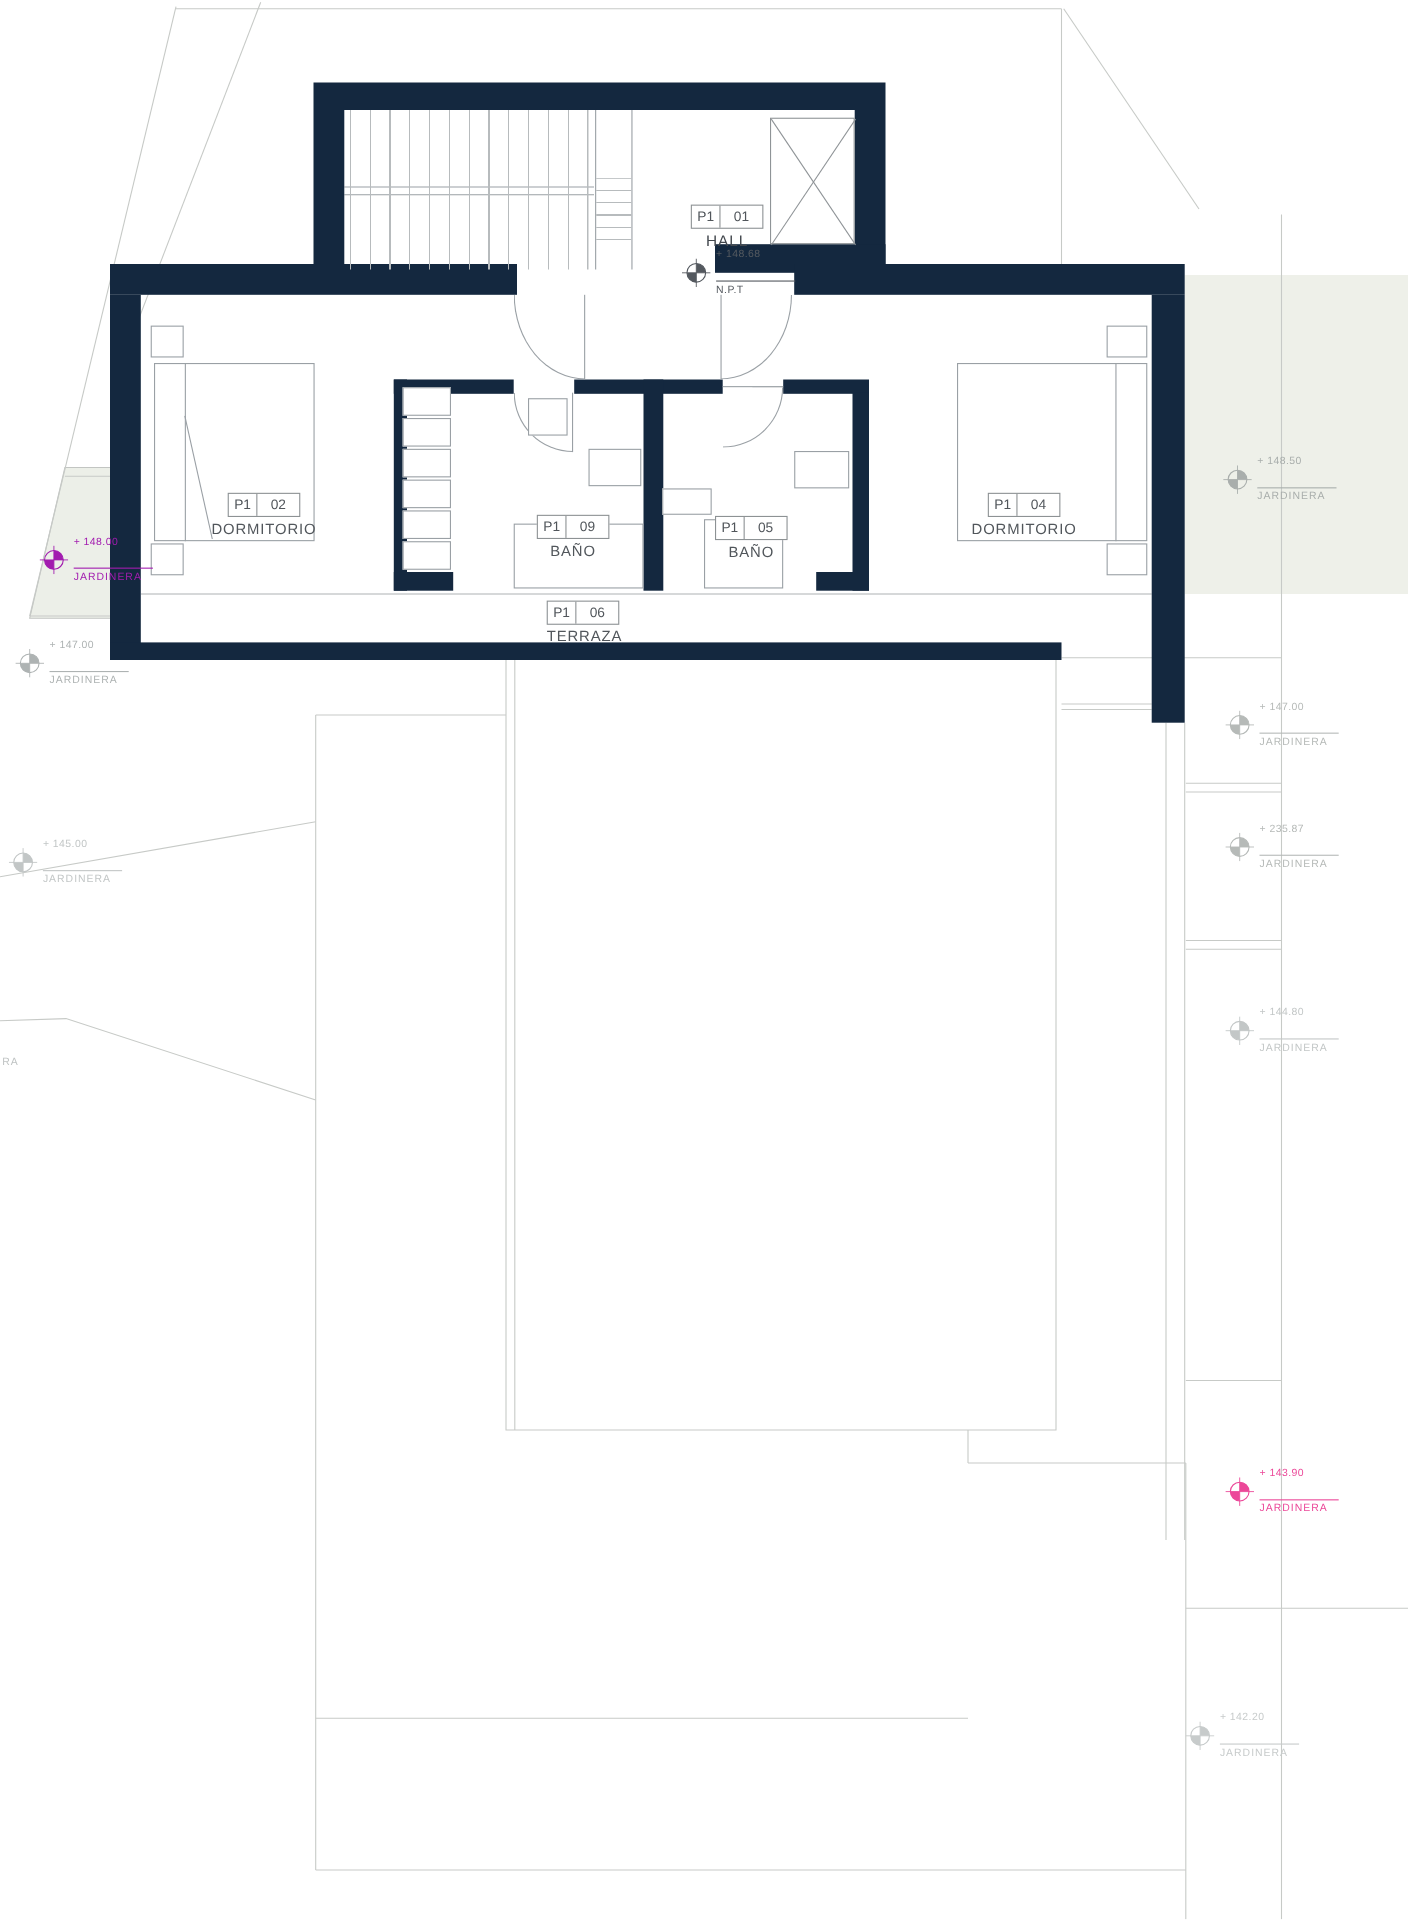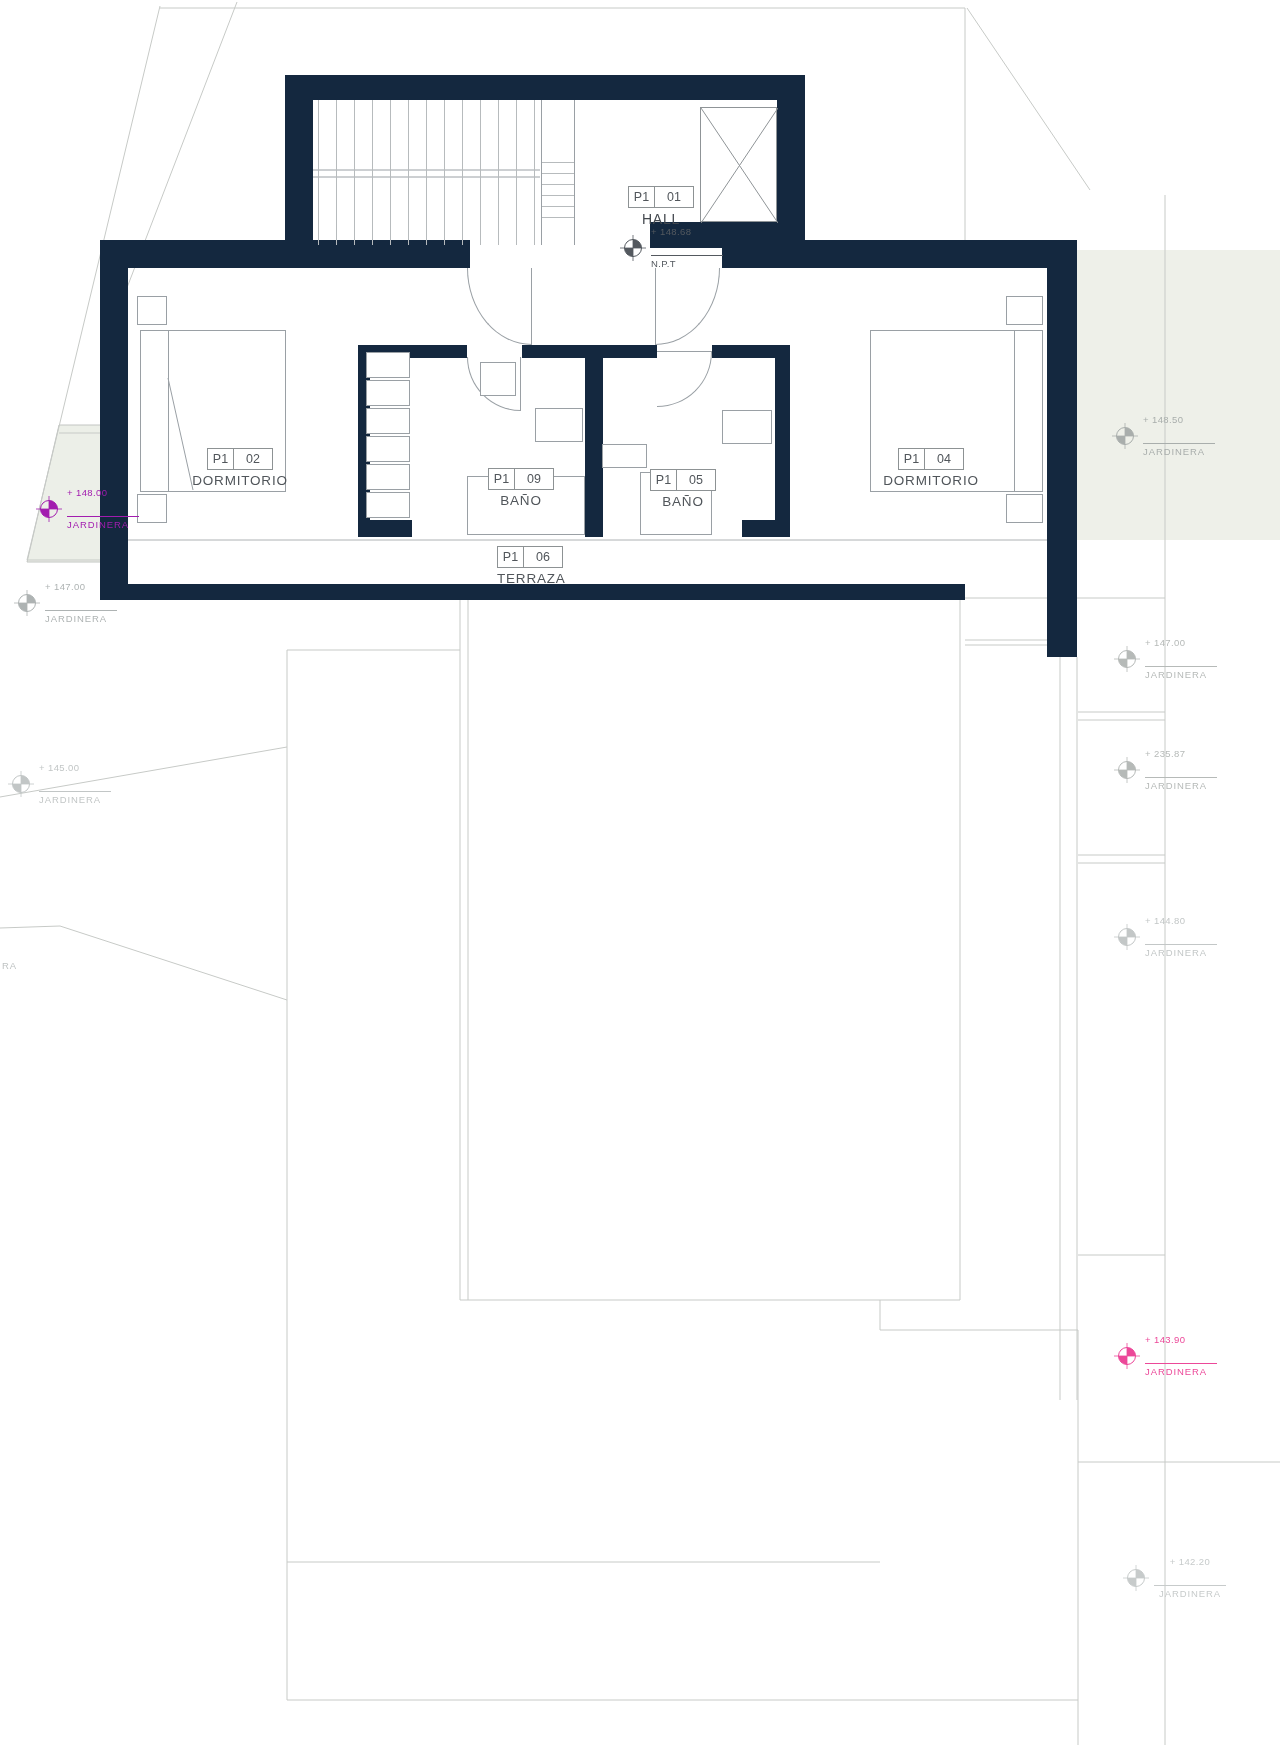--- a/index.html
+++ b/index.html
@@ -312,21 +312,21 @@
           <line x1="13" y1="0" x2="13" y2="26" stroke="currentColor" stroke-width="0.8"></line>
           <circle cx="13" cy="13" r="8.5" fill="none" stroke="currentColor" stroke-width="1"></circle>
           <path d="M13 13 L13 4.5 A8.5 8.5 0 0 1 21.5 13 Z" fill="currentColor"></path>
           <path d="M13 13 L13 21.5 A8.5 8.5 0 0 1 4.5 13 Z" fill="currentColor"></path>
         </svg></span>
     <span class="lvl-tx">
       <span class="lvl-el">+ 143.90</span>
       <span class="lvl-lb">JARDINERA</span>
     </span>
   </div>
-  <div class="lvl" style="left:1123px;top:1556px;color:#c7cbcb;text-align:center;">
+  <div class="lvl" style="left:1078px;top:1556px;color:#c7cbcb;">
     <span class="lvl-ic"><svg width="26" height="26" viewBox="0 0 26 26">
           <line x1="0" y1="13" x2="26" y2="13" stroke="currentColor" stroke-width="0.8"></line>
           <line x1="13" y1="0" x2="13" y2="26" stroke="currentColor" stroke-width="0.8"></line>
           <circle cx="13" cy="13" r="8.5" fill="none" stroke="currentColor" stroke-width="1"></circle>
           <path d="M13 13 L13 4.5 A8.5 8.5 0 0 1 21.5 13 Z" fill="currentColor"></path>
           <path d="M13 13 L13 21.5 A8.5 8.5 0 0 1 4.5 13 Z" fill="currentColor"></path>
         </svg></span>
     <span class="lvl-tx">
       <span class="lvl-el">+ 142.20</span>
       <span class="lvl-lb">JARDINERA</span>

